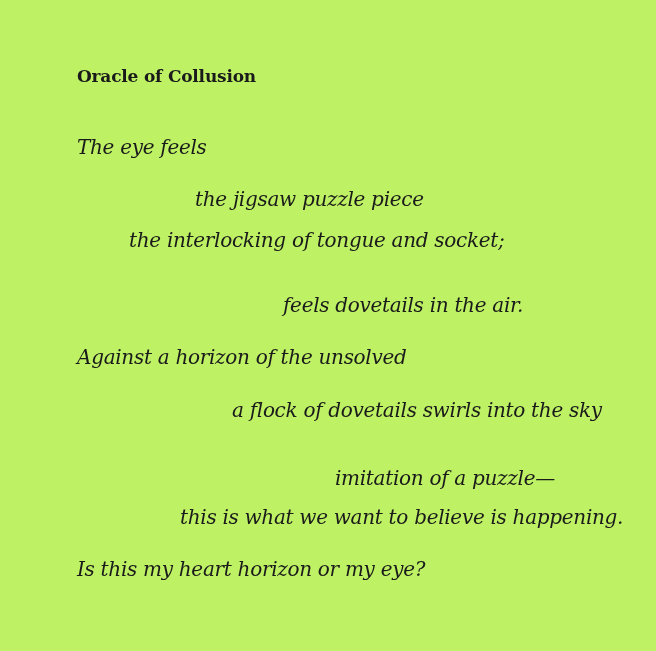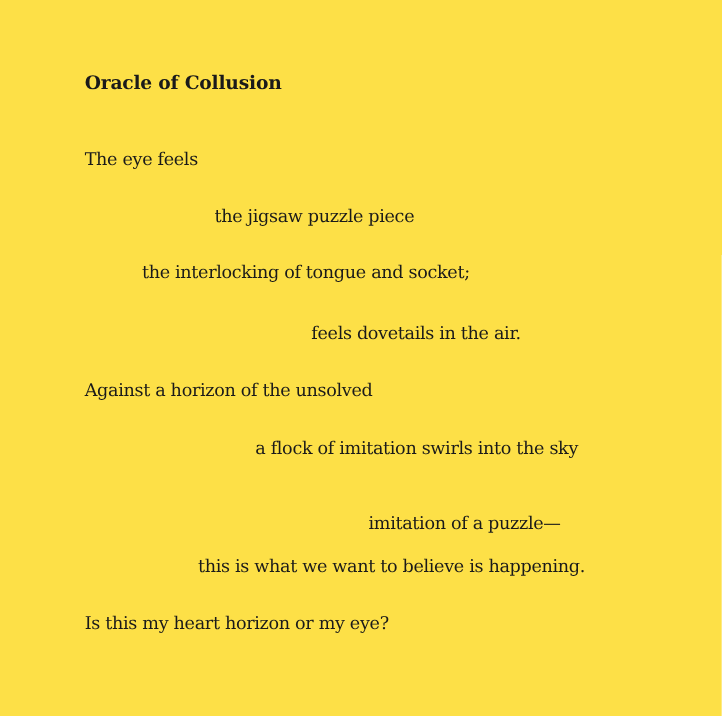--- a/index.html
+++ b/index.html
@@ -12,46 +12,47 @@
       height: 651px;
       position: relative;
       overflow: hidden;
       font-family: "DejaVu Serif", "Liberation Serif", serif;
       color: #1a1a1a;
     }
     .page {
       position: absolute;
       left: 0; top: 0;
       width: 656px; height: 651px;
-      background: #fde047;
+      background: #bef264;
     }
     .title {
       position: absolute;
       left: 77px;
       top: 66px;
       font-size: 17px;
       font-weight: bold;
       white-space: nowrap;
       letter-spacing: -0.2px;
     }
     .line {
       position: absolute;
-      font-size: 16px;
+      font-size: 20px;
       white-space: nowrap;
       letter-spacing: -0.3px;
+      font-style: italic;
     }
   </style>
 </head>
 <body>
 
 <div class="page">
   <div class="title">Oracle of Collusion</div>
 
   <div class="line" style="left:77px; top:135px;">The eye feels</div>
   <div class="line" style="left:195px; top:187px;">the jigsaw puzzle piece</div>
-  <div class="line" style="left:129px; top:238px;">the interlocking of tongue and socket;</div>
+  <div class="line" style="left:129px; top:228px;">the interlocking of tongue and socket;</div>
   <div class="line" style="left:77px; top:345px;">Against a horizon of the unsolved</div>
   <div class="line" style="left:283px; top:293px;">feels dovetails in the air.</div>
-  <div class="line" style="left:232px; top:398px;">a flock of imitation swirls into the sky</div>
+  <div class="line" style="left:232px; top:398px;">a flock of dovetails swirls into the sky</div>
   <div class="line" style="left:335px; top:466px;">imitation of a puzzle—</div>
   <div class="line" style="left:180px; top:505px;">this is what we want to believe is happening.</div>
   <div class="line" style="left:77px; top:557px;">Is this my heart horizon or my eye?</div>
 </div>
 
 </body></html>

